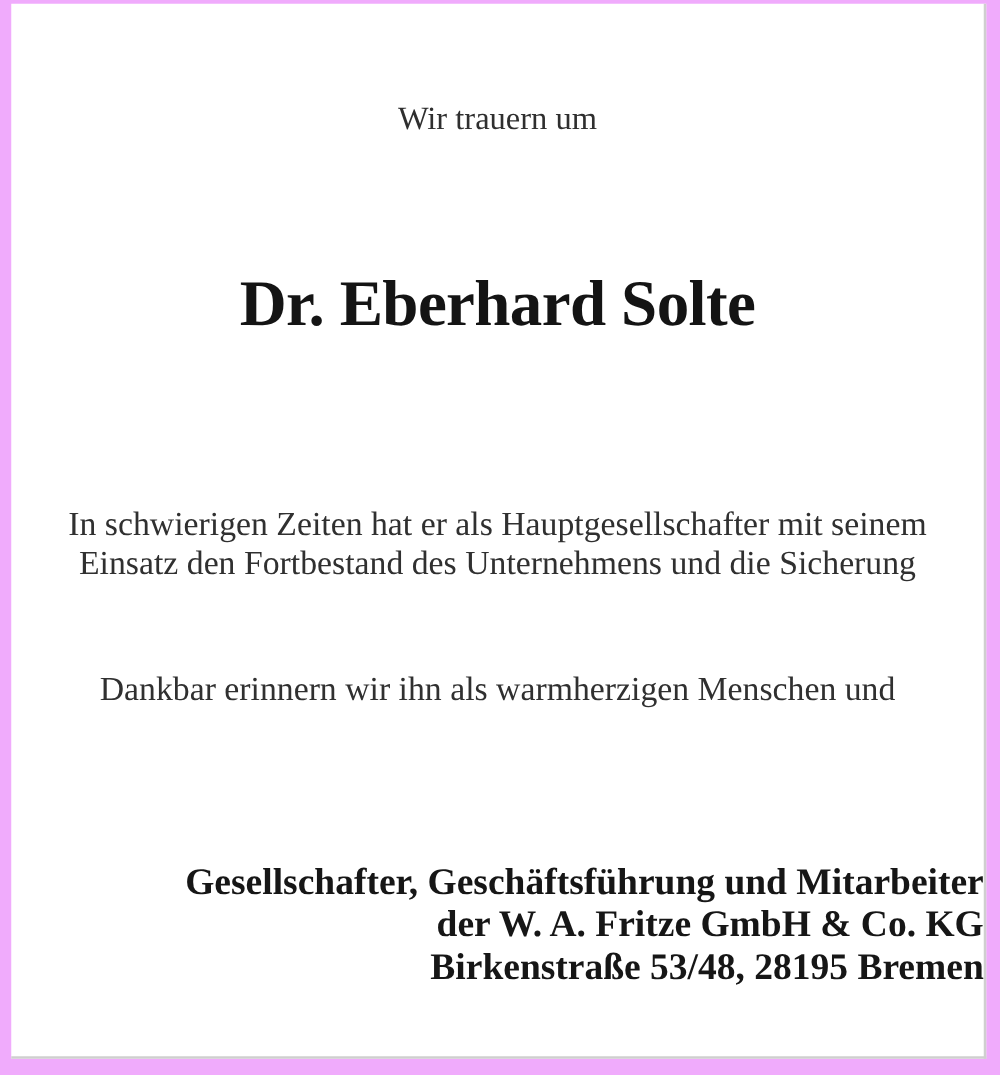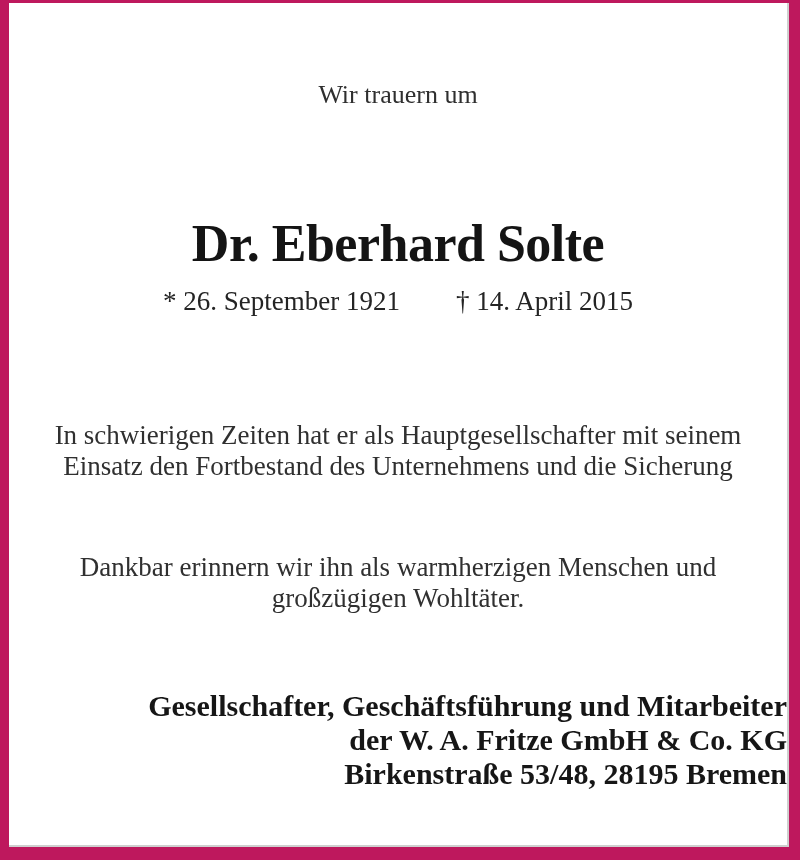--- a/index.html
+++ b/index.html
@@ -8,21 +8,21 @@
     width: 800px;
     height: 860px;
     overflow: hidden;
     background: #000;
   }
   .frame {
     position: absolute;
     inset: 0;
     width: 800px;
     height: 860px;
-    background: #be185d;
+    background: #f0abfc;
   }
   .page {
     position: absolute;
     left: 9px;
     top: 3px;
     width: 778px;   
     height: 842px;  
     background: #ffffff;
     border-right: 2px solid #cfcfcf;
     border-bottom: 2px solid #cfcfcf;
@@ -64,21 +64,20 @@
     white-space: nowrap;
   }
   .para {
     position: absolute;
     left: 0;
     right: 0;
     text-align: center;
     font-size: 27px;
     line-height: 31px;
     color: #303030;
-    margin-top: 16px;
   }
   .para .pline { white-space: nowrap; }
   .para1 { top: 401px; }
   .para2 { top: 533px; }
   .signature {
     position: absolute;
     top: 686px;
     left: 0;
     right: 0;
     text-align: right;
@@ -92,33 +91,28 @@
 </head>
 <body>
 
 <div class="frame">
   <div class="page">
 
     <div class="line intro">Wir trauern um</div>
 
     <div class="line name">Dr. Eberhard Solte</div>
 
-    <div class="dates">
-      <span>* 26. September 1921</span>
-      <span>† 14. April 2015</span>
-    </div>
 
     <div class="para para1">
       <div class="pline">In schwierigen Zeiten hat er als Hauptgesellschafter mit seinem</div>
       <div class="pline">Einsatz den Fortbestand des Unternehmens und die Sicherung</div>
     </div>
 
     <div class="para para2">
       <div class="pline">Dankbar erinnern wir ihn als warmherzigen Menschen und</div>
-      <div class="pline">großzügigen Wohltäter.</div>
     </div>
 
     <div class="signature">
       <div class="pline">Gesellschafter, Geschäftsführung und Mitarbeiter</div>
       <div class="pline">der W. A. Fritze GmbH &amp; Co. KG</div>
       <div class="pline">Birkenstraße 53/48, 28195 Bremen</div>
     </div>
 
   </div>
 </div>

